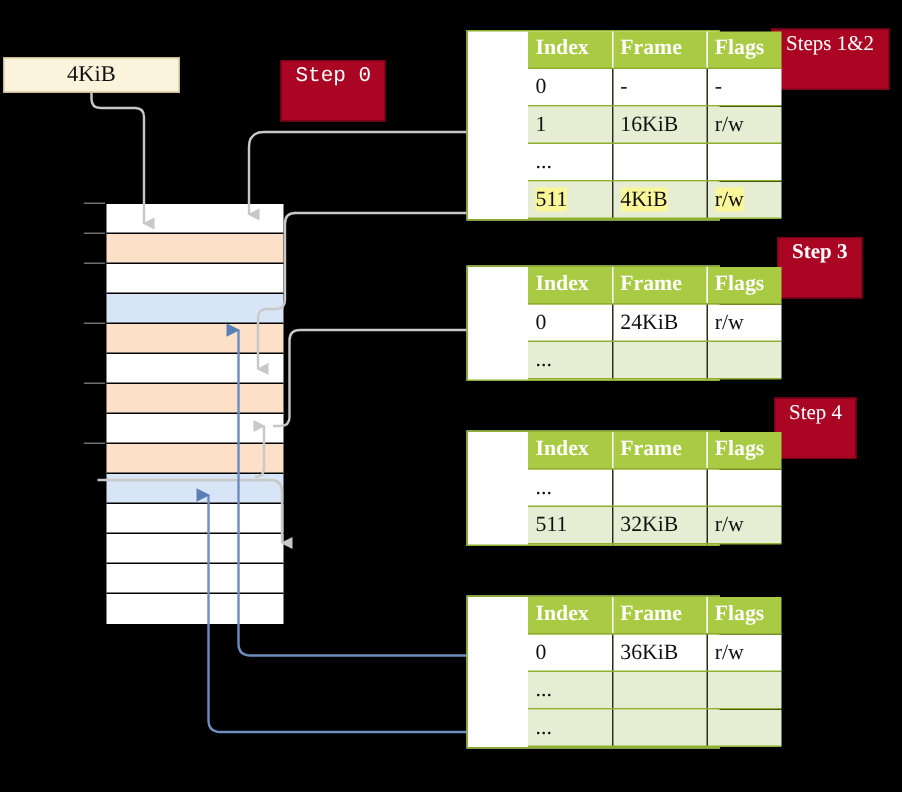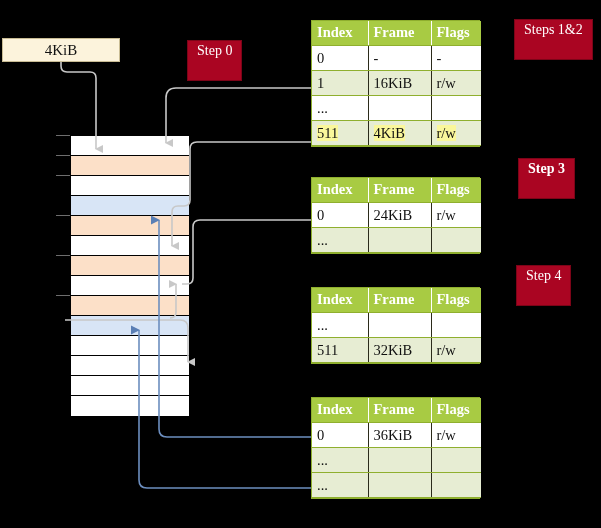--- a/index.html
+++ b/index.html
@@ -29,21 +29,21 @@
     position:absolute;
     background:#AA0522;
     color:#FFFFFF;
     font-size:14px;
     padding:2px 9px 21px 9px;
     border:1px solid #7D0418;
     white-space:nowrap;
     line-height:1.15;
     box-shadow:1px 1px 0 rgba(0,0,0,.5);
   }
-  .badge-step0{left:187px;top:40px;}
+  .badge-step0{left:187px;top:40px;font-family:Liberation Mono, monospace;}
   .badge-steps12{left:514px;top:19px;}
   .badge-step3{left:518px;top:158px;font-weight:bold;}
   .badge-step4{left:516px;top:265px;text-align:center;}
 
   
   .memcol{
     position:absolute;
     left:70px;top:135px;
     width:120px;height:280px;
     border:1px solid #000;
@@ -72,20 +72,21 @@
     width:169px;
     border:1px solid #8FAF2E;
     border-collapse:collapse;
     background:#FFFFFF;
     box-sizing:border-box;
   }
   .ptable table{
     border-collapse:collapse;
     width:100%;
     table-layout:fixed;
+    margin-left:40px;
   }
   .ptable th{
     background:#A8CB43;
     color:#FFFFFF;
     font-size:14.5px;
     font-weight:bold;
     text-align:left;
     padding:3px 5px 4px 5px;
     border-right:1px solid #FFFFFF;
     border-bottom:1px solid #8FAF2E;

